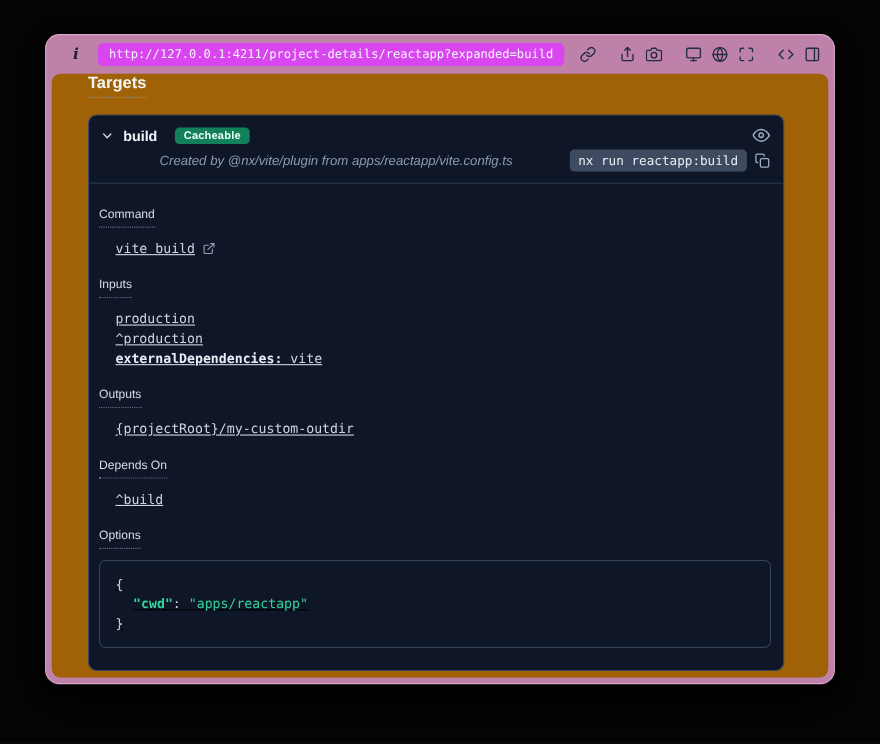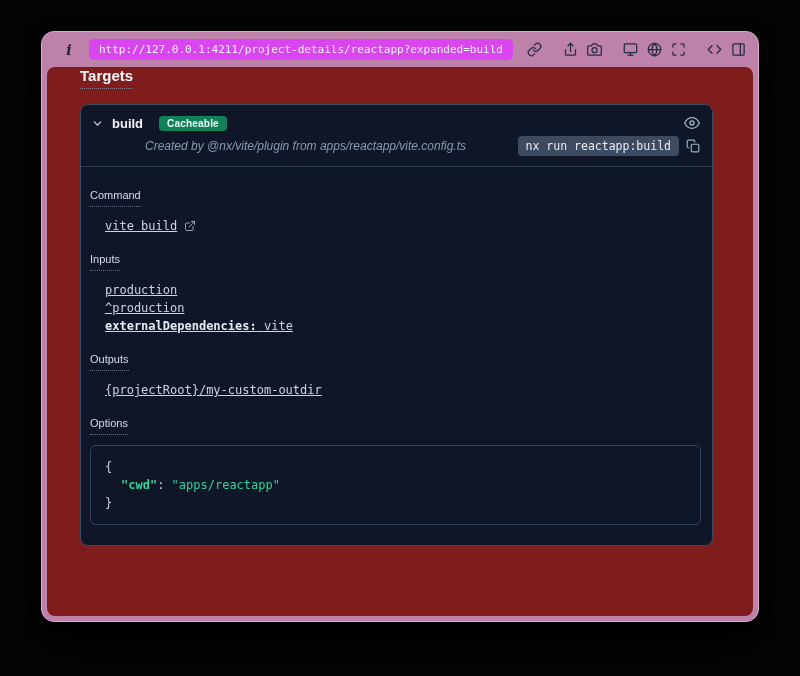--- a/index.html
+++ b/index.html
@@ -33,21 +33,21 @@
     white-space:nowrap; overflow:hidden;
   }
   .tb-btn { color:#222c44; display:flex; align-items:center; justify-content:center; cursor:pointer; background:none; border:none; padding:0; }
   .tb-btn svg { display:block; }
   .after-pill { margin-left:14px; }
   .tb-icons { margin-left:auto; display:flex; align-items:center; gap:9px; }
   .gap-l { margin-left:12px; }
   
   .content {
     flex:1; margin:0 5px 5px 5px;
-    background:#7f1d1d;
+    background:#a16207;
     border-radius:8px;
     overflow:hidden;
     padding:0 40px 16px 33px;
   }
   .page-title {
     display:inline-block; margin-top:-4px;
     color:#f3f6fa; font-size:15px; font-weight:700;
     border-bottom:1px dotted rgba(148,163,184,0.7); padding-bottom:4px;
   }
   .title-row { margin-bottom:15px; }
@@ -65,21 +65,21 @@
   .card-sub { display:flex; align-items:center; padding:3px 12px 10px 24px; }
   .created-by { font-style:italic; font-size:12px; color:#8b9bb0;margin-left:40px; }
   .run-chip {
     margin-left:auto;
     font-family:"DejaVu Sans Mono", monospace; font-size:11.5px; color:#e8edf4;
     background:#3d4a5f; padding:3px 8px; border-radius:4px; white-space:nowrap;
   }
   .copy-btn { margin-left:7px; color:#9db0c3; background:none; border:none; padding:0; cursor:pointer; display:flex; }
   .card-body { padding:18px 10px 20px 9px; }
   .section { margin-bottom:14px; }
-  .section:last-child { margin-bottom:0; }
+  .section:last-child { margin-bottom:0;text-decoration:underline; }
   .sec-head-row { margin-bottom:10px; }
   .section-heading {
     display:inline-block; color:#d6dde8; font-size:11px; line-height:16px;
     border-bottom:1px dotted rgba(148,163,184,0.65); padding-bottom:3px;text-align:right;
   }
   .mono { font-family:"DejaVu Sans Mono", monospace; font-size:12px; color:#ccd6e3; }
   .value-line { padding-left:15px; line-height:18px; display:flex; align-items:center;text-decoration:underline; }
   .value-line.block { display:block; }
   .ext-key { font-weight:700; color:#e6ecf4; }
   .ext-link { color:#94a3b8; margin-left:7px; display:inline-flex; cursor:pointer; }
@@ -219,20 +219,24 @@
             <span class="ext-key">externalDependencies:</span>
             <span>vite</span>
           </div>
         </div>
 
         <div class="section">
           <div class="sec-head-row"><span class="section-heading">Outputs</span></div>
           <div class="mono value-line block">{projectRoot}/my-custom-outdir</div>
         </div>
 
+        <div class="section">
+          <div class="sec-head-row"><span class="section-heading">Depends On</span></div>
+          <div class="mono value-line block">^build</div>
+        </div>
 
         <div class="section">
           <div class="sec-head-row"><span class="section-heading">Options</span></div>
           <div class="options-box mono">
             <div>{</div>
             <div class="json-indent">
               <span class="json-key">"cwd"</span><span class="json-colon">: </span><span class="json-val">"apps/reactapp"</span>
             </div>
             <div>}</div>
           </div>

